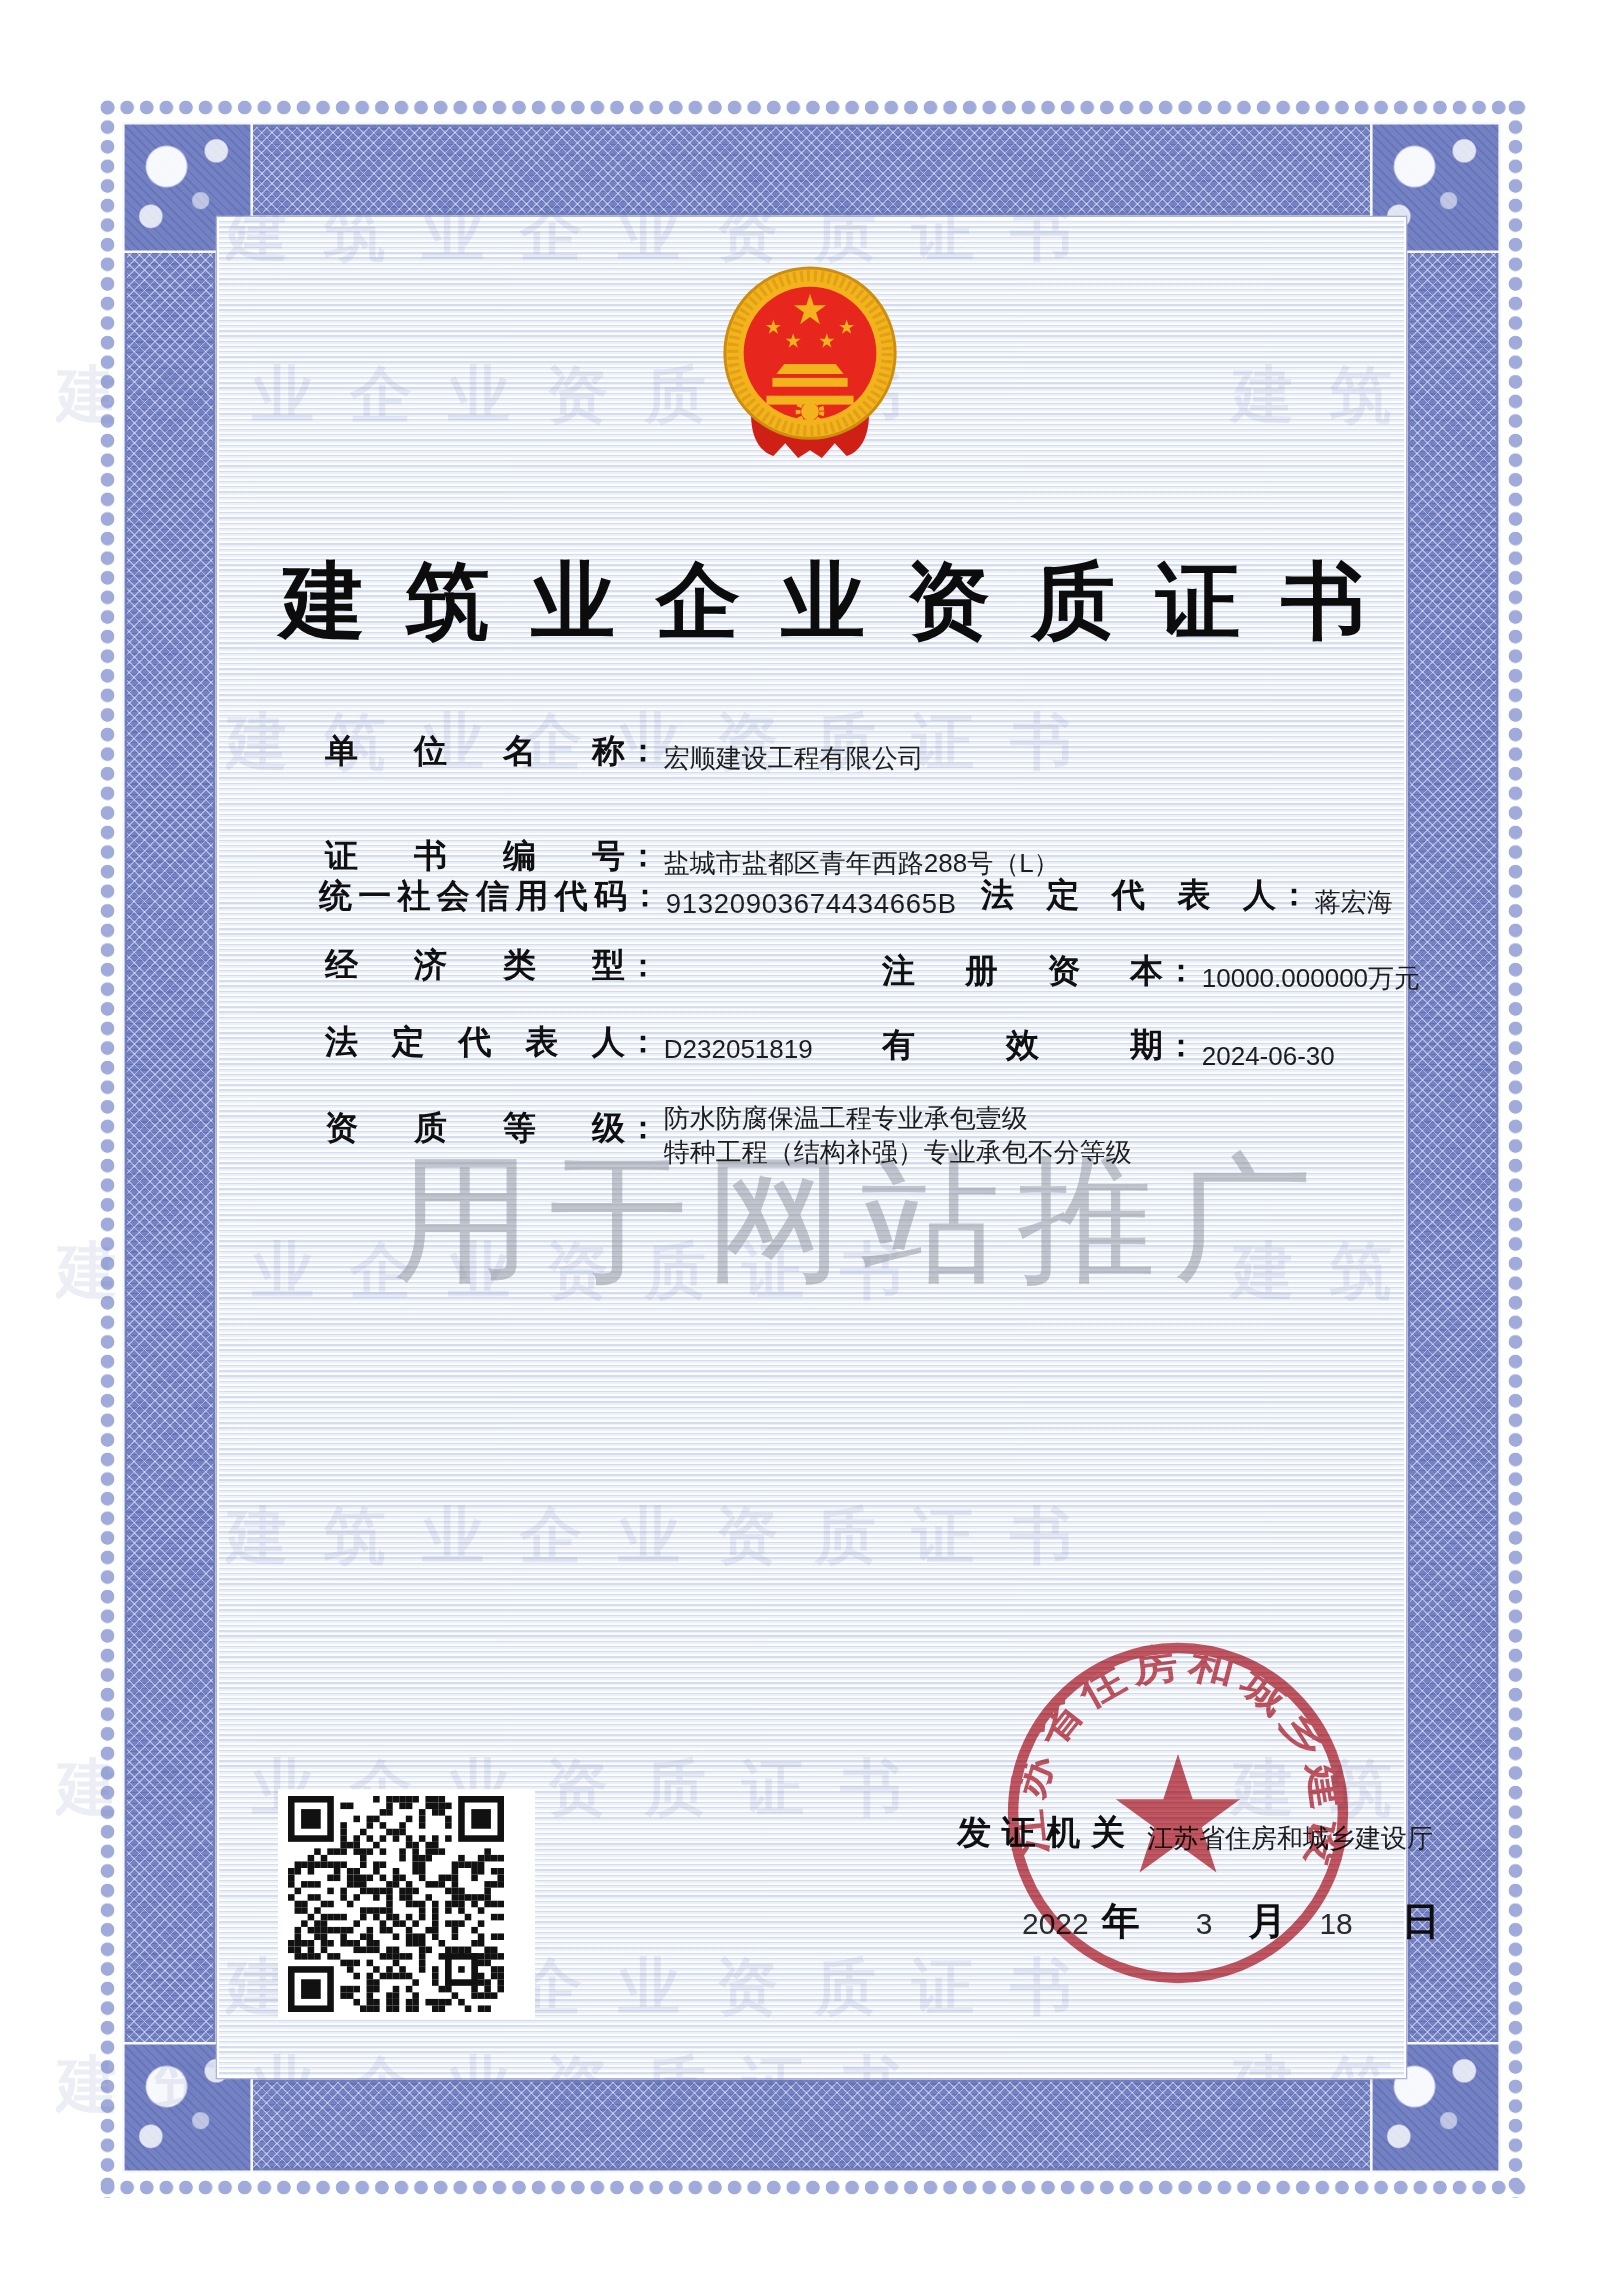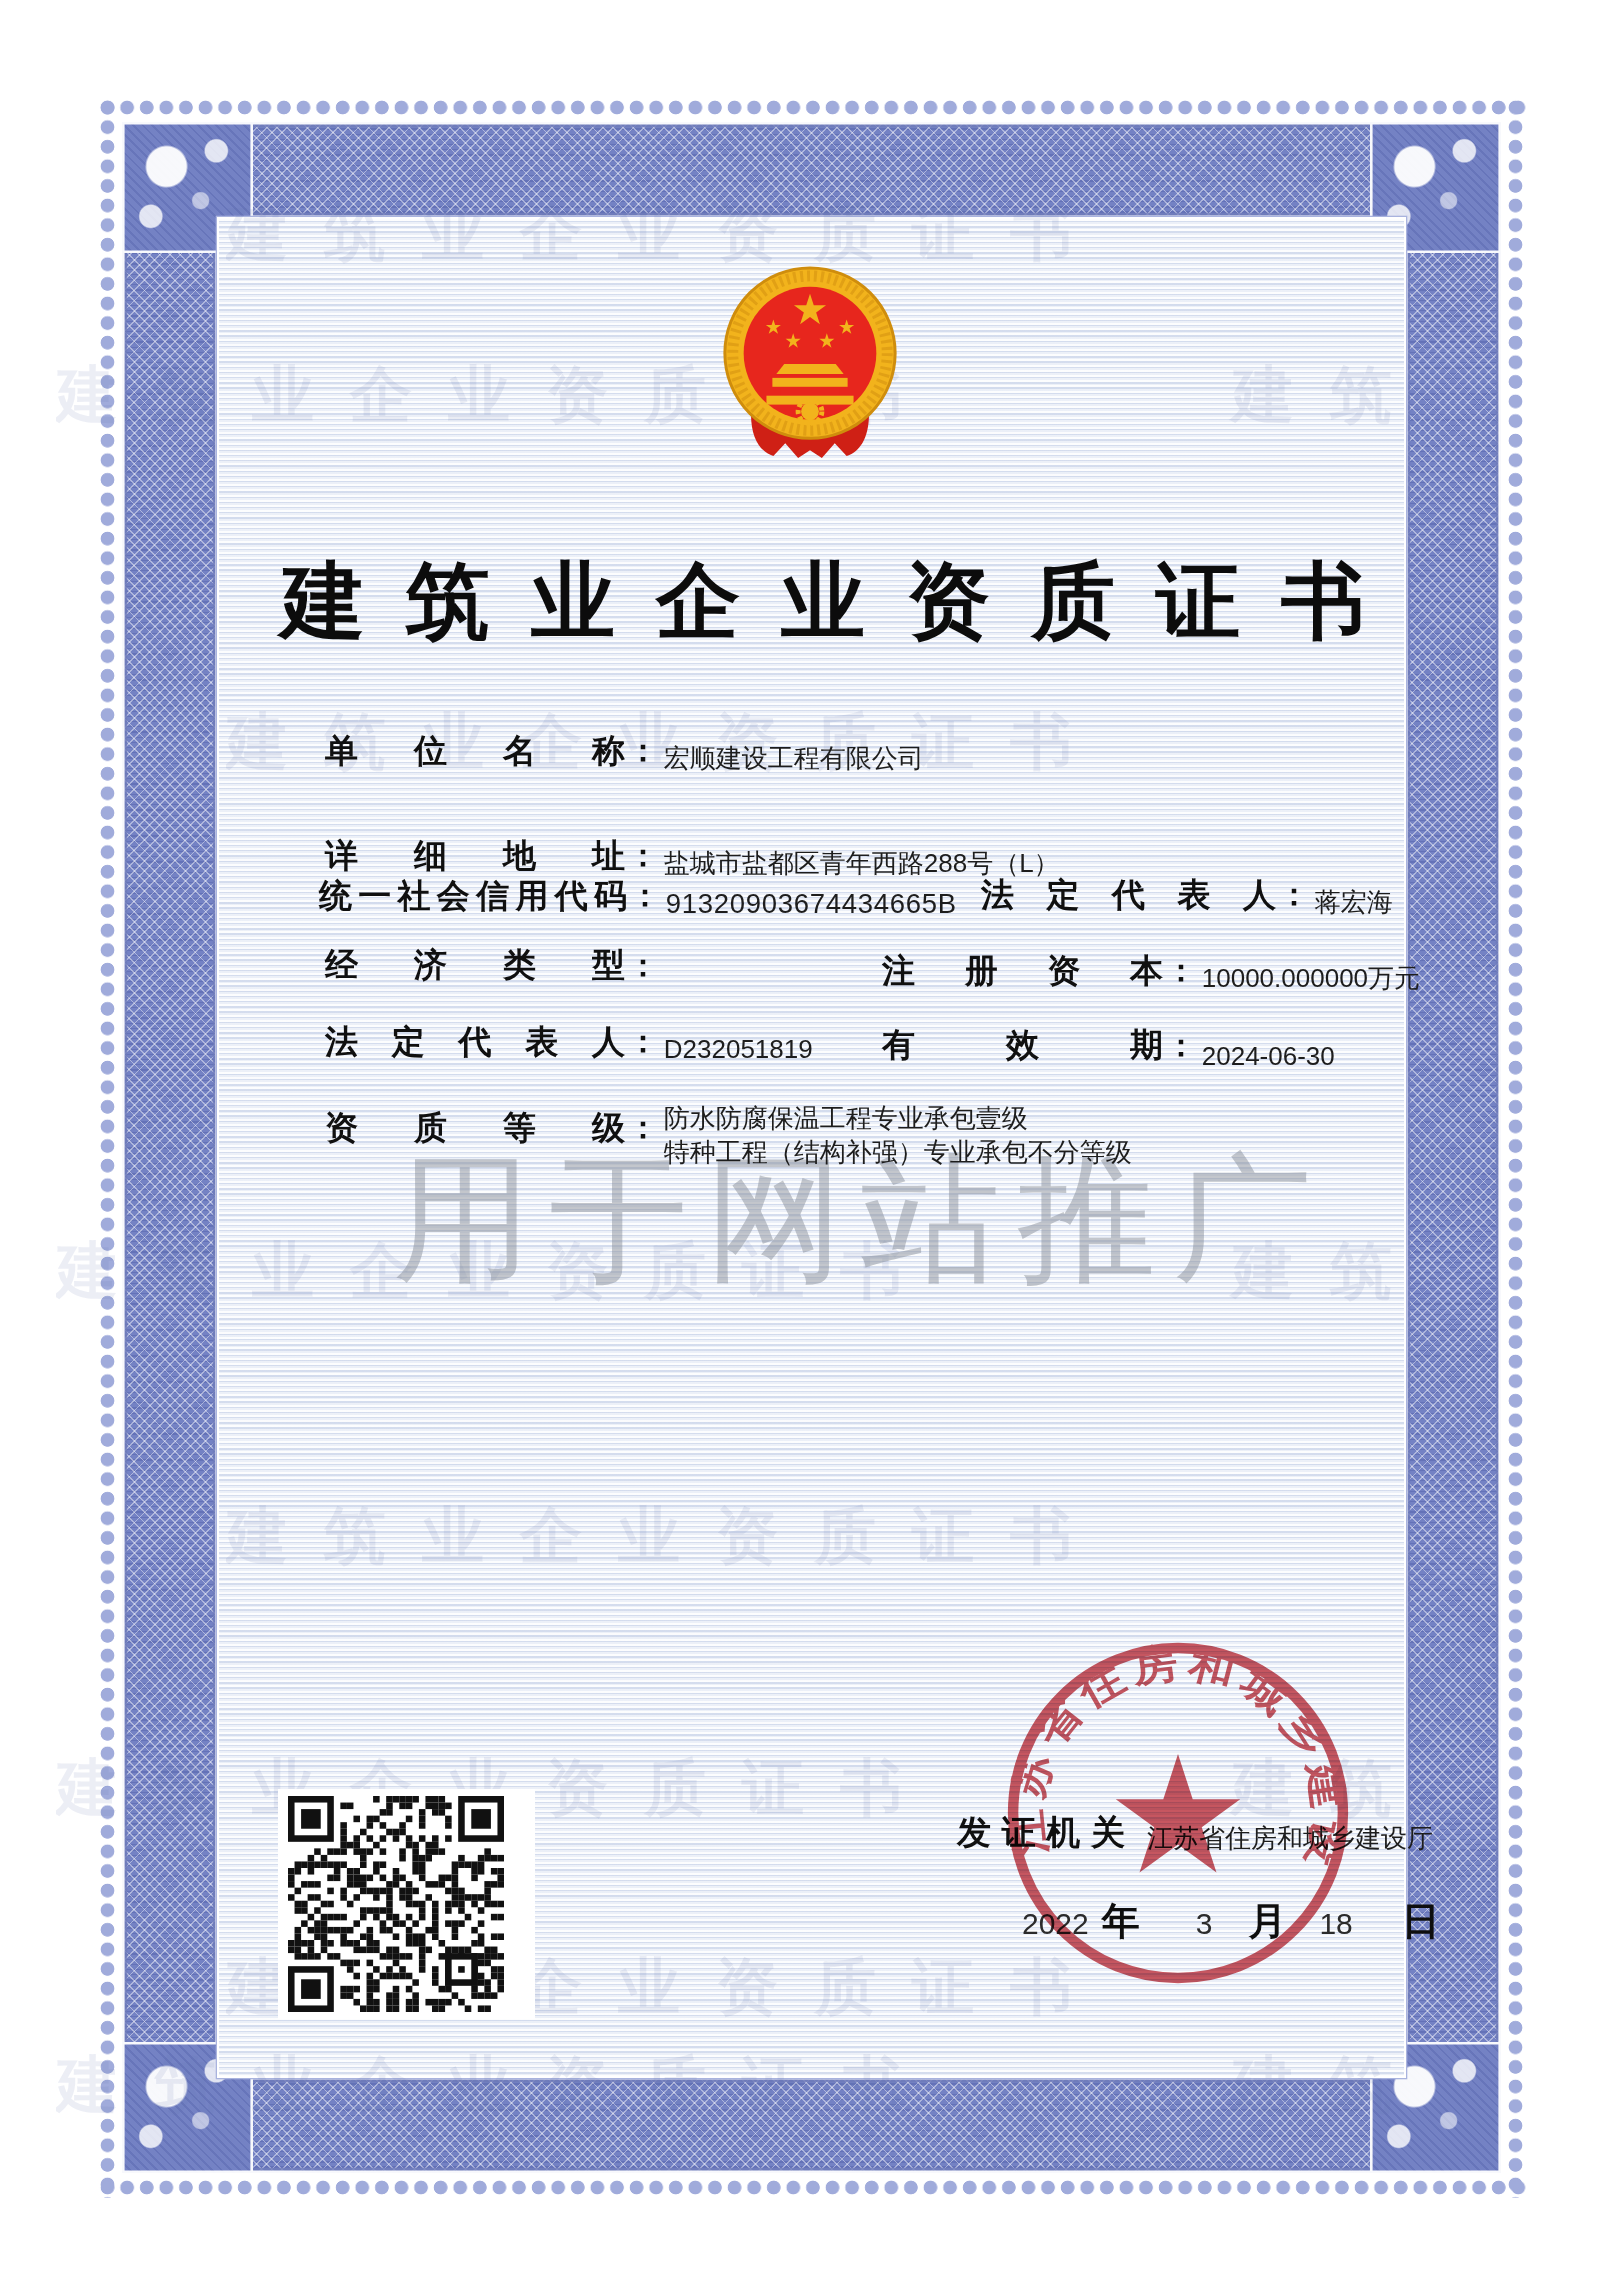--- a/index.html
+++ b/index.html
@@ -121,21 +121,21 @@
 
   <div class="title">建筑业企业资质证书</div>
 
   <div class="fgroup" style="left:325px;top:725px">
     <span class="flabel w458">单位名称</span>
     <span class="fcolon">：</span>
     <span class="fvalue">宏顺建设工程有限公司</span>
   </div>
 
   <div class="fgroup" style="left:325px;top:830px">
-    <span class="flabel w458">详细地址</span>
+    <span class="flabel w458">证书编号</span>
     <span class="fcolon">：</span>
     <span class="fvalue">盐城市盐都区青年西路288号（L）</span>
   </div>
 
   <div class="fgroup" style="left:319px;top:869px">
     <span class="flabel w470">统一社会信用代码</span>
     <span class="fcolon">：</span>
     <span class="fvalue code">91320903674434665B</span>
   </div>
 

